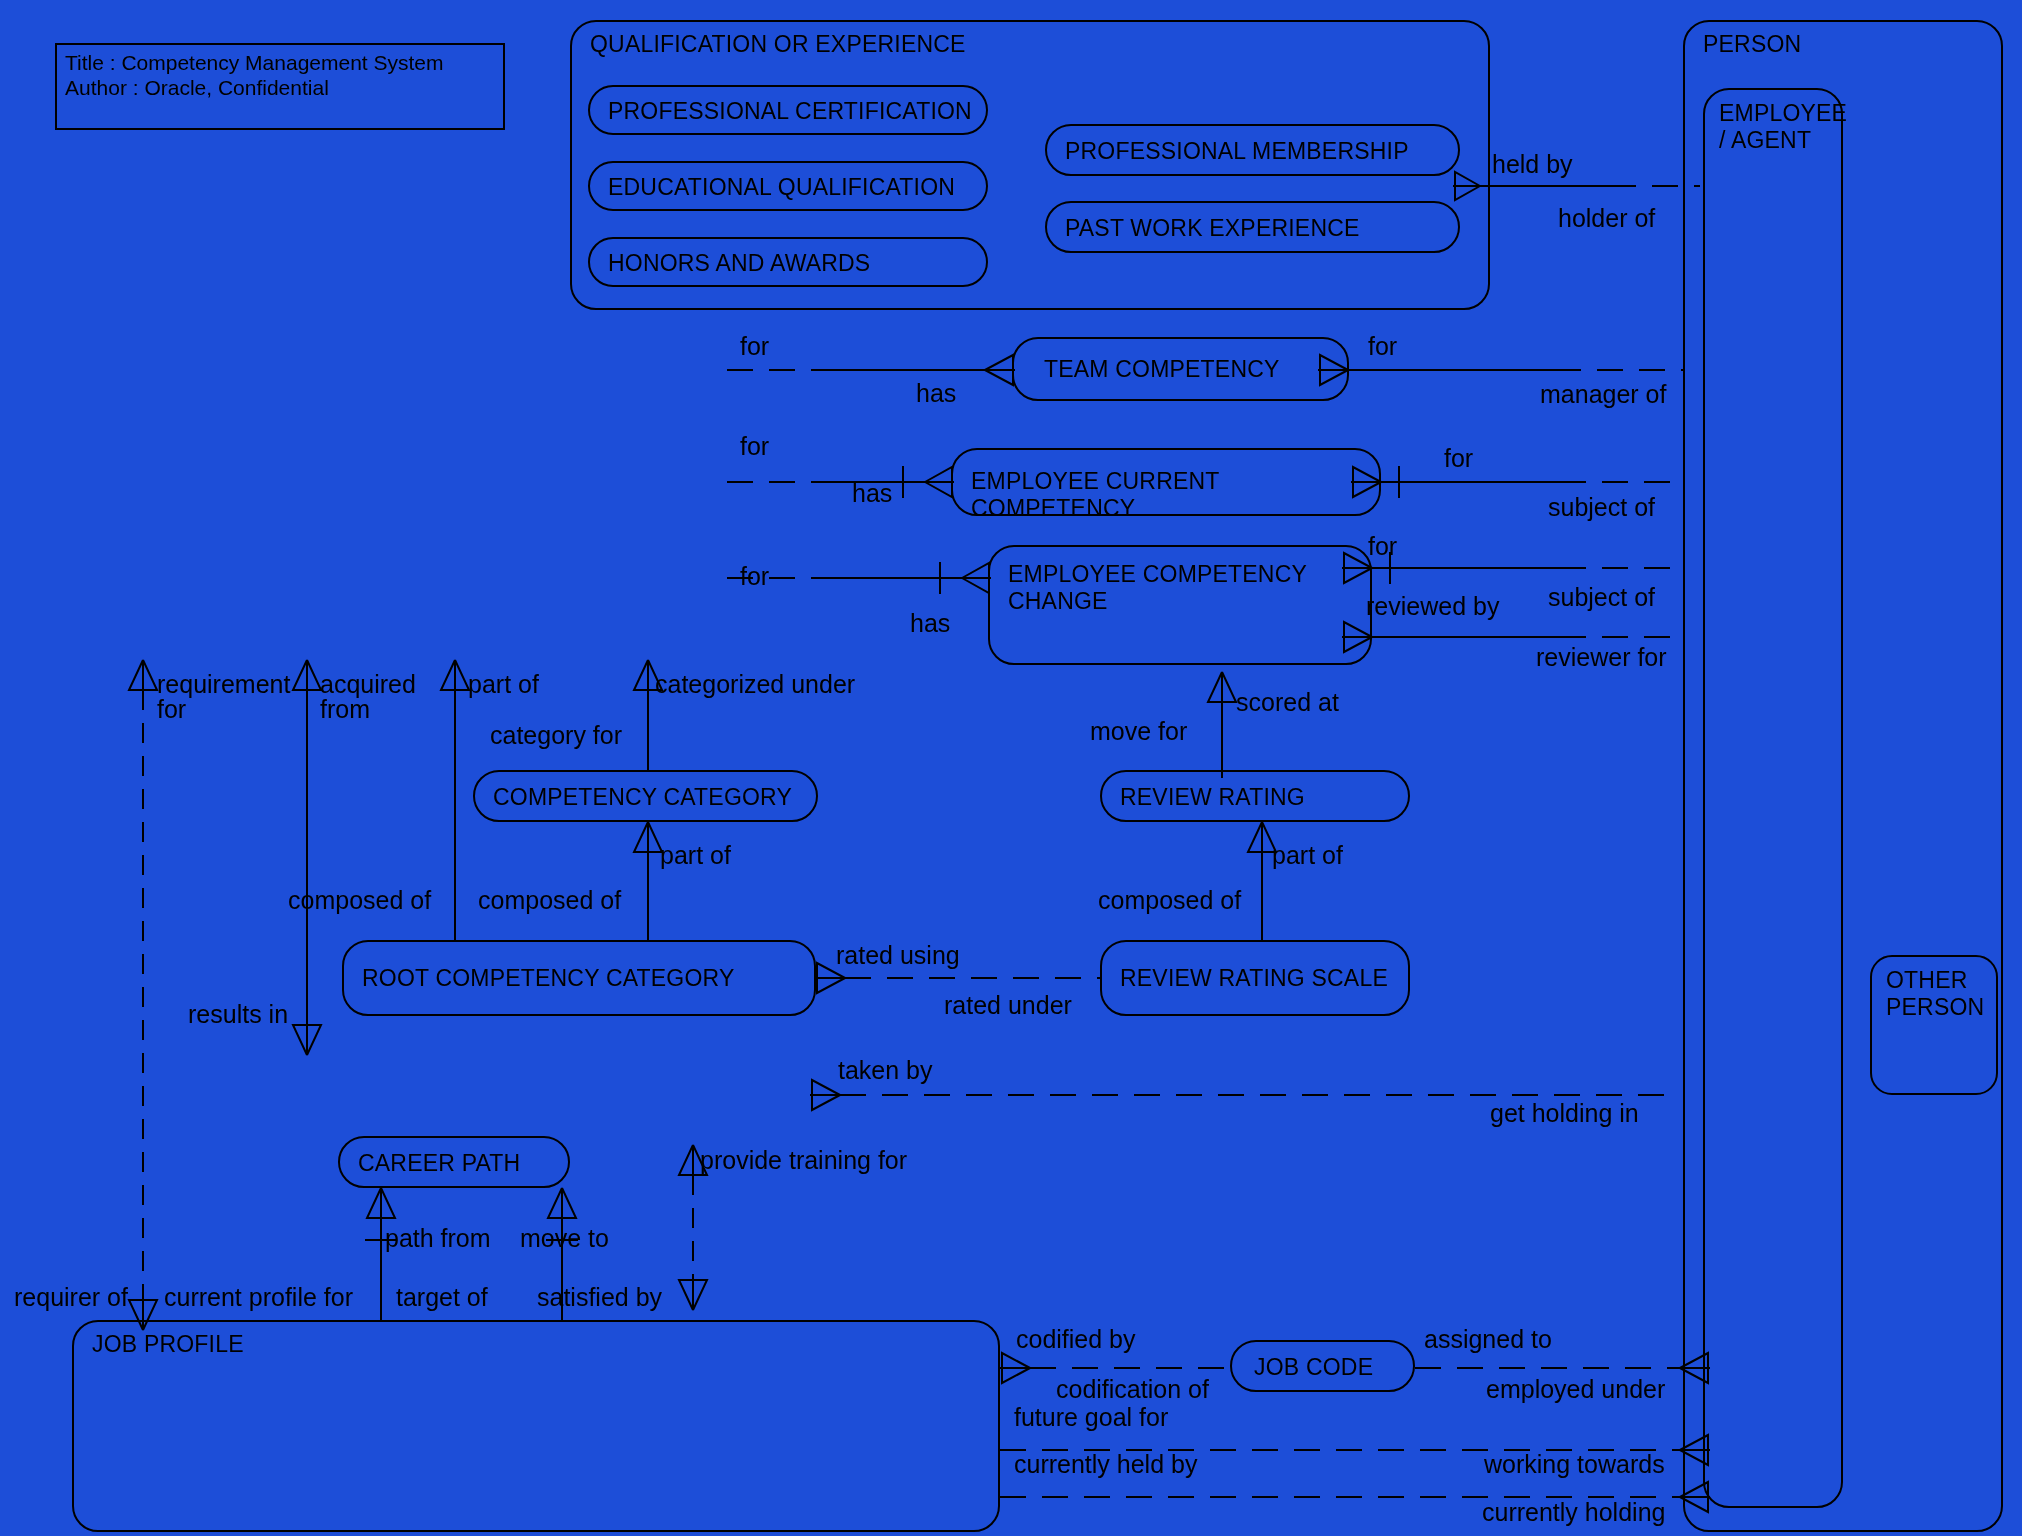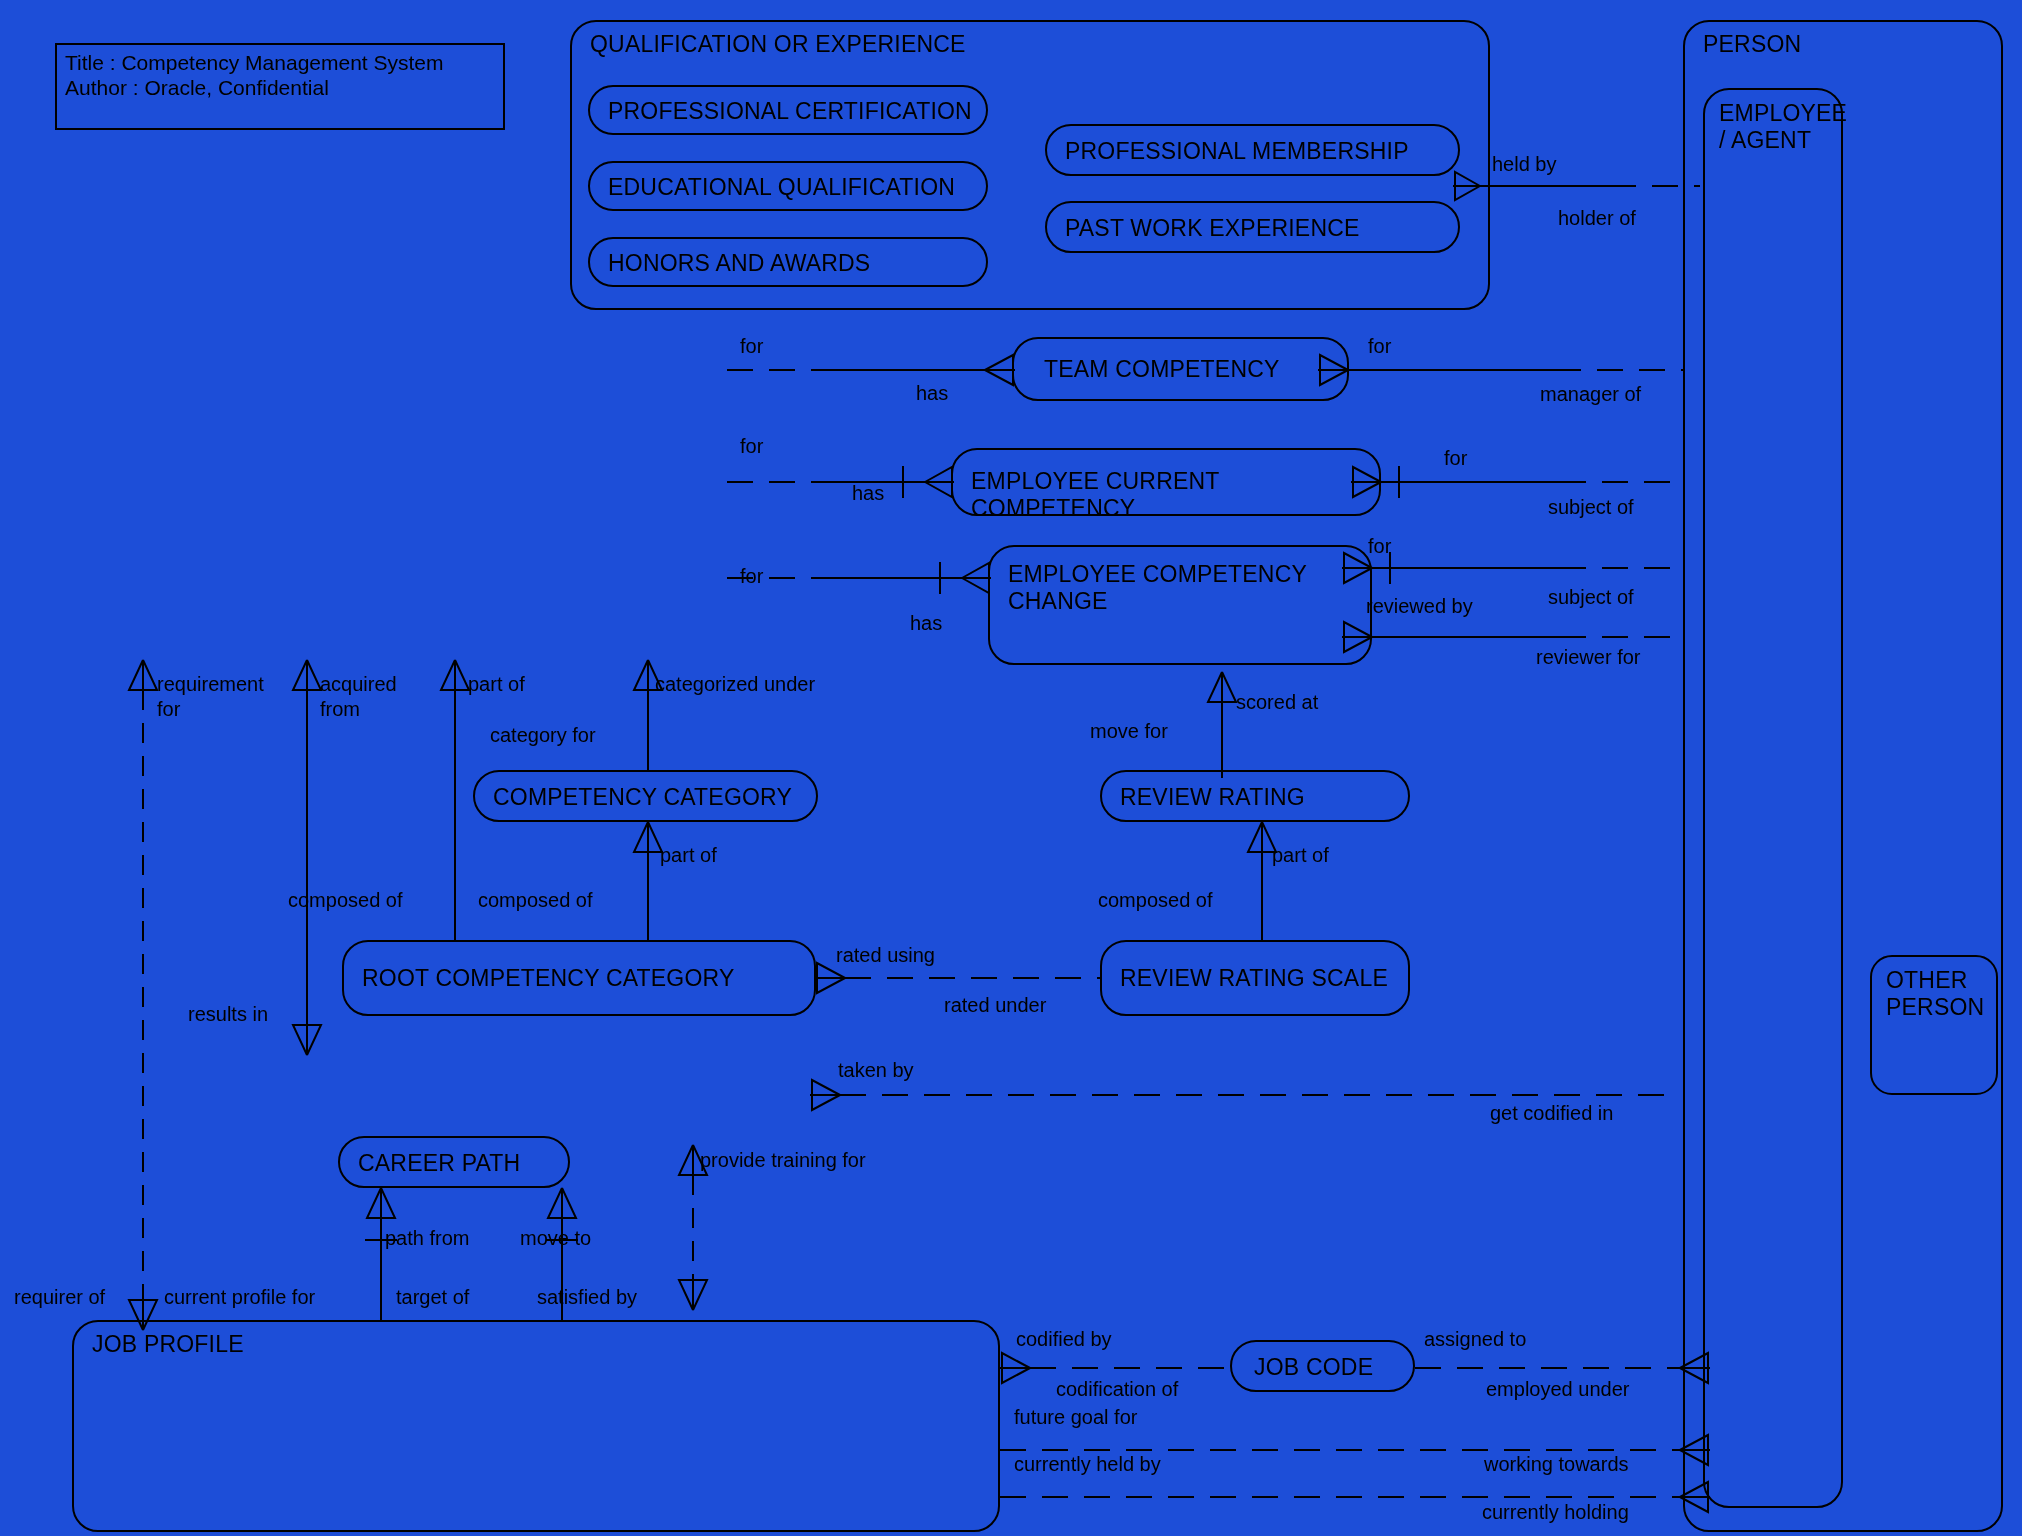--- a/index.html
+++ b/index.html
@@ -3,21 +3,21 @@
 <meta charset="utf-8">
 <style>
   html,body{margin:0;padding:0;background:#ffffff;}
   #canvas{position:relative;width:2022px;height:1536px;background:#1d4ed8;
           font-family:Liberation Sans, sans-serif;color:#000;overflow:hidden;}
   .ent{position:absolute;border:2px solid #000;border-radius:26px;background:transparent;box-sizing:border-box;}
   .ent>.name{position:absolute;left:18px;top:9px;font-size:23px;line-height:27px;white-space:pre-line;letter-spacing:.2px;}
   .ent.sq{border-radius:22px;}
   .titleblock{position:absolute;border:2px solid #000;border-radius:0;box-sizing:border-box;}
   .titleblock .t{position:absolute;left:8px;top:5px;font-size:21px;line-height:25px;white-space:pre-line;}
-  .lbl{position:absolute;font-size:20px;line-height:25px;white-space:pre-line;}
+  .lbl{position:absolute;font-size:25px;line-height:25px;white-space:pre-line;}
   svg.links{position:absolute;left:0;top:0;width:2022px;height:1536px;overflow:visible;pointer-events:none;}
   svg.links line,svg.links path,svg.links polyline{stroke:#000;fill:none;}
   .solid{stroke-width:2;}
   .dash{stroke-width:2;stroke-dasharray:26 16;}
   .dashs{stroke-width:2;stroke-dasharray:20 13;}
   .foot{stroke-width:2;}
   .bar{stroke-width:2;}
 </style>
 </head>
 <body>
@@ -260,21 +260,21 @@
   <div class="lbl" style="left:1236px;top:690px;">scored at</div>
   <div class="lbl" style="left:1090px;top:719px;">move for</div>
   <div class="lbl" style="left:1272px;top:843px;">part of</div>
   <div class="lbl" style="left:1098px;top:888px;">composed of</div>
 
   <div class="lbl" style="left:836px;top:943px;">rated using</div>
   <div class="lbl" style="left:944px;top:993px;">rated under</div>
 
   <div class="lbl" style="left:188px;top:1002px;">results in</div>
   <div class="lbl" style="left:838px;top:1058px;">taken by</div>
-  <div class="lbl" style="left:1490px;top:1101px;">get codified in</div>
+  <div class="lbl" style="left:1490px;top:1101px;">get holding in</div>
   <div class="lbl" style="left:700px;top:1148px;">provide training for</div>
 
   <div class="lbl" style="left:385px;top:1226px;">path from</div>
   <div class="lbl" style="left:520px;top:1226px;">move to</div>
   <div class="lbl" style="left:396px;top:1285px;">target of</div>
   <div class="lbl" style="left:537px;top:1285px;">satisfied by</div>
   <div class="lbl" style="left:14px;top:1285px;">requirer of</div>
   <div class="lbl" style="left:164px;top:1285px;">current profile for</div>
 
   <div class="lbl" style="left:1016px;top:1327px;">codified by</div>

